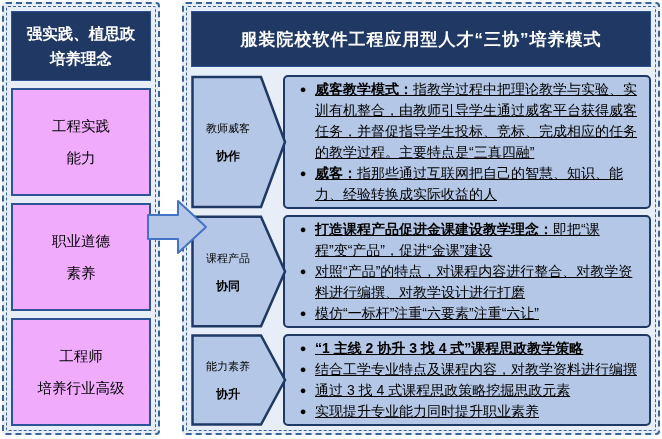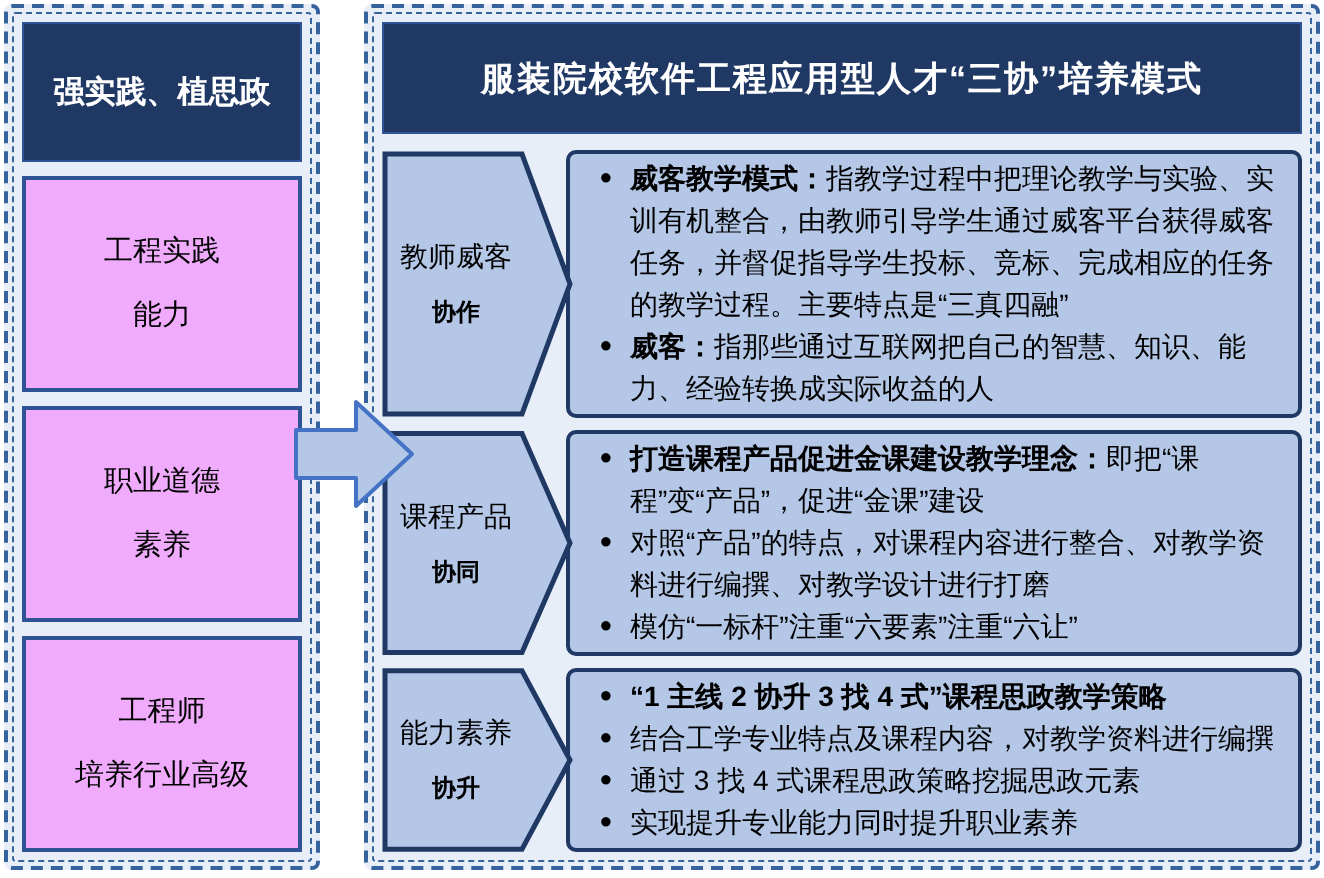--- a/index.html
+++ b/index.html
@@ -47,45 +47,46 @@
   .row-2{height:113px;}
   .row-3{height:92px;margin-bottom:0;}
 
   .label-wrap{position:relative;width:96px;flex:0 0 96px;}
   .label-wrap svg{position:absolute;inset:0;width:100%;height:100%;}
   .label-text{
     position:absolute;left:0;top:0;width:74px;height:100%;
     display:flex;flex-direction:column;align-items:center;justify-content:center;
     color:#000;text-align:center;
   }
-  .label-text .l1{font-size:14px;line-height:20px;margin-bottom:8px;}
+  .label-text .l1{font-size:11px;line-height:20px;margin-bottom:8px;}
   .label-text .l2{font-size:12px;font-weight:bold;line-height:20px;}
 
   .bullets{
     flex:1 1 auto;margin-left:-4px;box-sizing:border-box;
     background:#B4C7E7;border:2px solid #1F3864;border-radius:5px;
     padding:4px 8px 4px 6px;color:#000;
     display:flex;flex-direction:column;justify-content:center;
   }
   .bullet{display:flex;font-size:14px;line-height:21px;}
   .bullet .dot{flex:0 0 24px;text-align:center;font-size:11px;line-height:21px;}
-  .bullet .txt{flex:1 1 auto;}
+  .bullet .txt{flex:1 1 auto;text-decoration:underline;}
   .bullet .lead{font-weight:bold;}
 
   .arrow-svg{position:absolute;left:146px;top:196px;z-index:5;}
 </style>
 </head>
 <body>
 
 <div class="stage">
 
   <div class="panel left-panel">
     <div class="panel-inner">
       <div class="navy-box left-header">
         <div>强实践、植思政</div>
+        <div>培养理念</div>
       </div>
       <div class="light-box">
         <div>工程实践</div>
         <div>能力</div>
       </div>
       <div class="light-box">
         <div>职业道德</div>
         <div>素养</div>
       </div>
       <div class="light-box">

